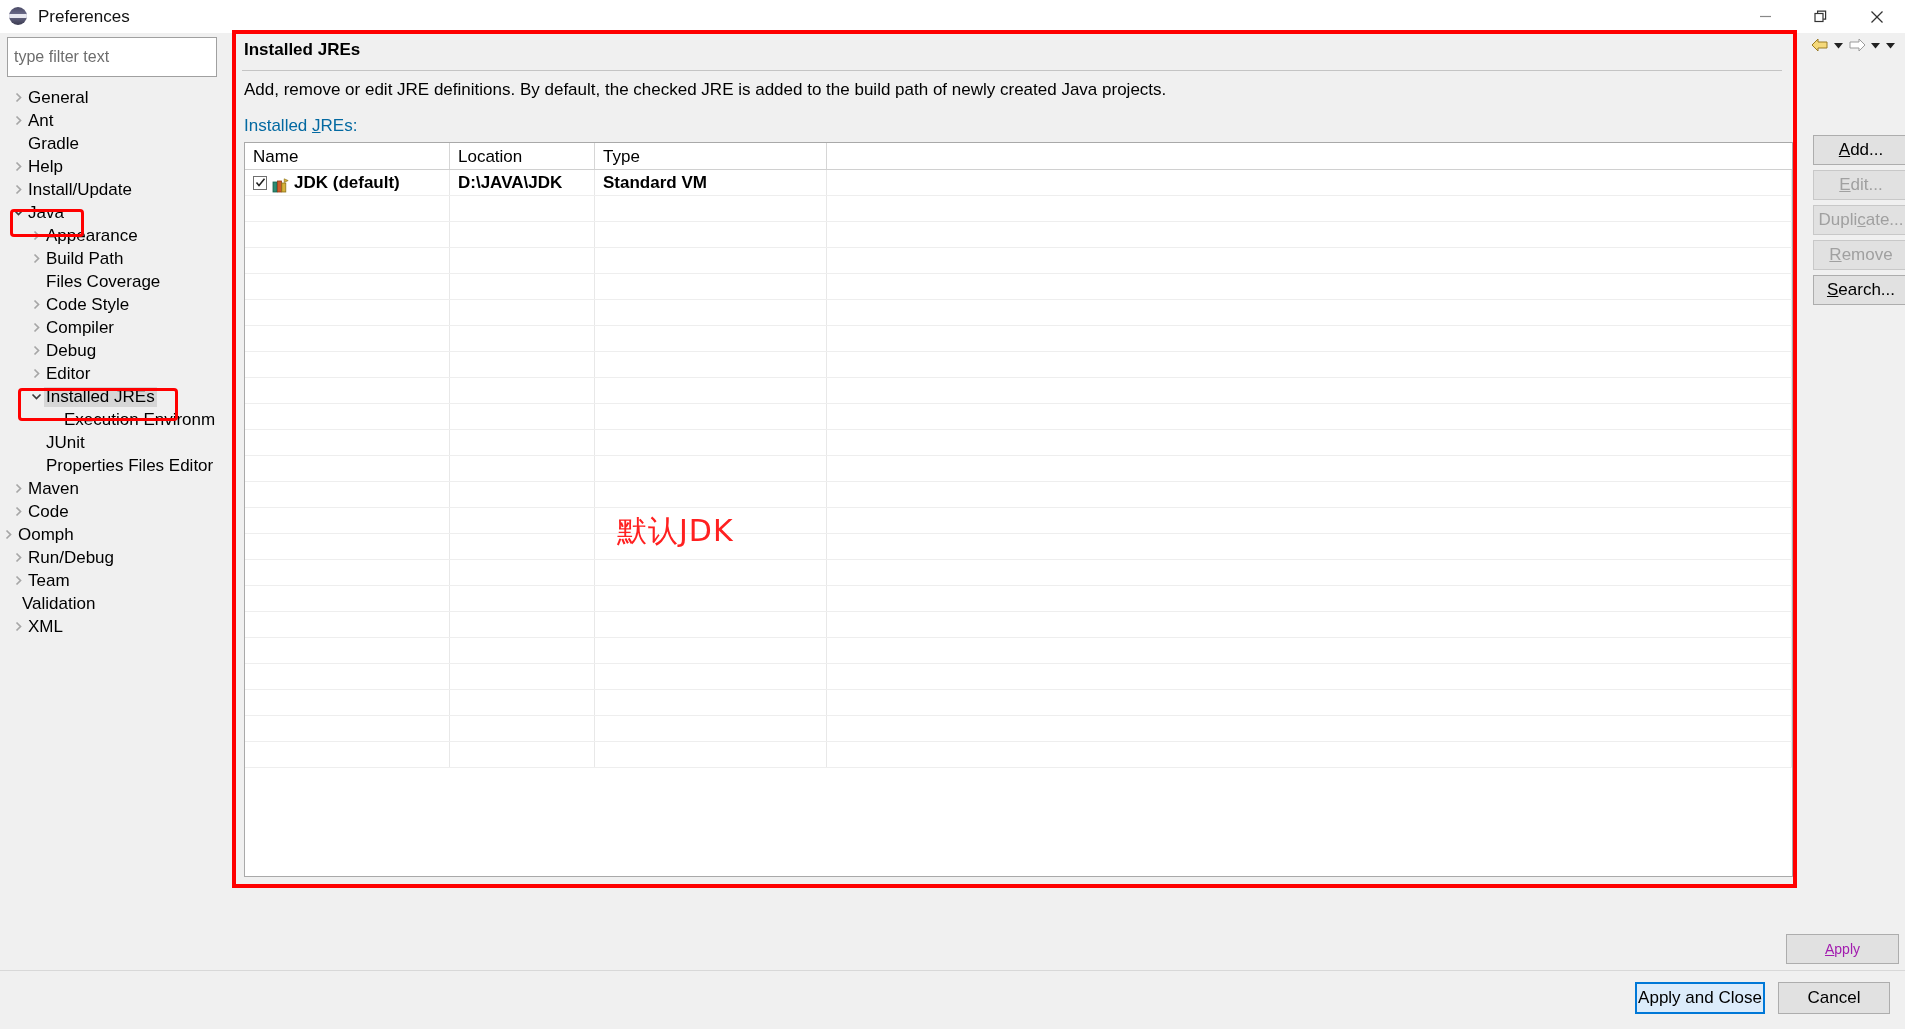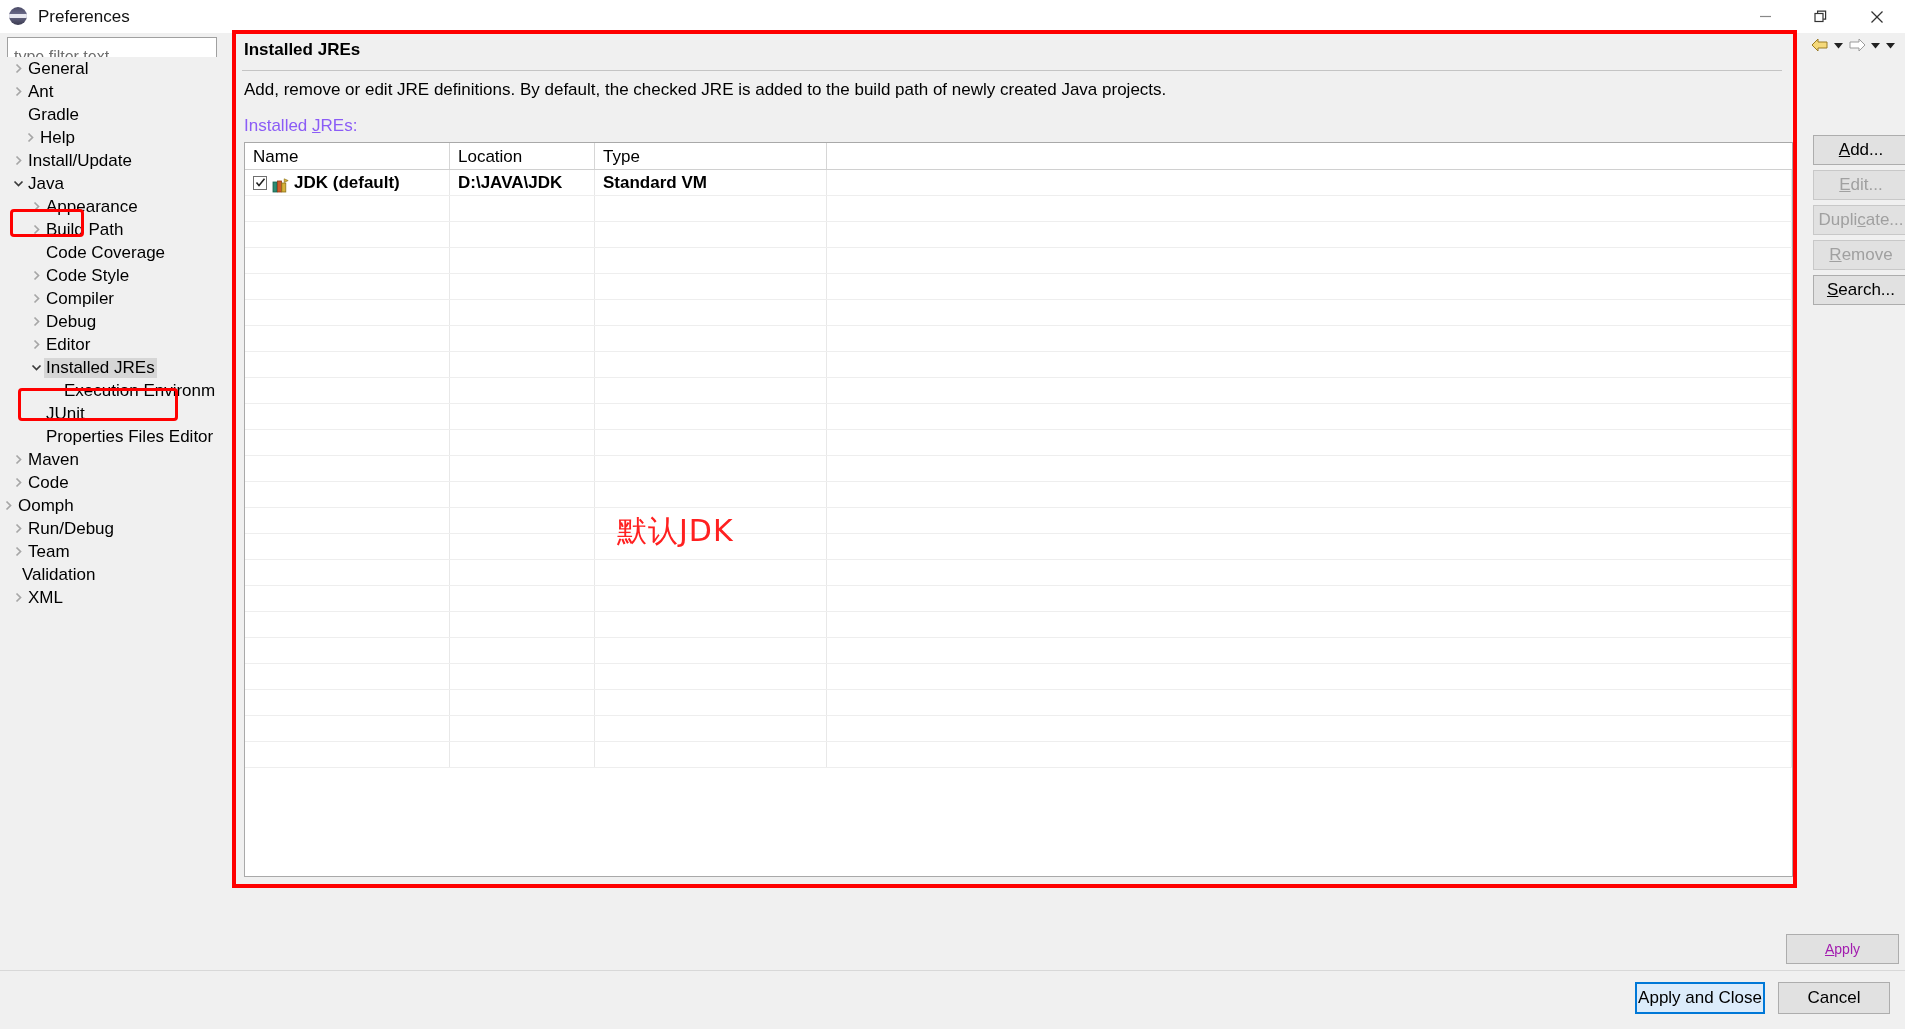--- a/index.html
+++ b/index.html
@@ -47,21 +47,21 @@
   .filter-wrap { position: absolute; left: 7px; top: 4px; width: 210px; height: 40px; }
   .filter-input {
     width: 100%; height: 100%;
     border: 1px solid #a0a0a0; background: #fff;
     font-family: "Liberation Sans", sans-serif; font-size: 16px;
     padding: 0 6px; color: #222; outline: none;
   }
   .filter-input::placeholder { color: #6d6d6d; }
 
   .tree {
-    position: absolute; left: 0; top: 24px; width: 224px; height: 880px;
+    position: absolute; left: 0; top: 53px; width: 224px; height: 880px;
     overflow: hidden; background: #f0f0f0;
   }
   .tree-item {
     position: relative; height: 23px; display: flex; align-items: center;
     font-size: 17px; color: #000; white-space: nowrap;
   }
   .tree-item .twisty {
     width: 16px; height: 23px; display: flex; align-items: center; justify-content: center;
     color: #8a8a8a; flex: 0 0 16px;
   }
@@ -93,21 +93,21 @@
   .page-title {
     position: absolute; left: 8px; top: 6px; font-size: 17px; font-weight: bold; color: #000;
   }
   .title-rule {
     position: absolute; left: 6px; top: 36px; width: 1540px; height: 1px; background: #c4c4c4;
   }
   .page-desc {
     position: absolute; left: 8px; top: 46px; font-size: 17px; color: #000; white-space: nowrap;
   }
   .table-label {
-    position: absolute; left: 8px; top: 82px; font-size: 17px; color: #8b5cf6;
+    position: absolute; left: 8px; top: 82px; font-size: 17px; color: #0369a1;
   }
   .table-label u { text-decoration: underline; }
 
   .jre-table {
     position: absolute; left: 8px; top: 108px; width: 1549px; height: 735px;
     background: #ffffff; border: 1px solid #a9a9a9;
   }
   .th-row {
     display: flex; height: 27px; border-bottom: 1px solid #d0d0d0; background: #ffffff;
   }
@@ -250,21 +250,21 @@
             <svg width="11" height="11" viewBox="0 0 11 11">
               <polyline points="3.5,1.5 7.5,5.5 3.5,9.5" fill="none" stroke="#a6a6a6" stroke-width="1.7"></polyline>
             </svg>
           </span>
           <span class="lbl">Ant</span>
         </div>
         <div class="tree-item" style="padding-left: 10px;">
           <span class="twisty none"></span>
           <span class="lbl">Gradle</span>
         </div>
-        <div class="tree-item" style="padding-left: 10px; margin-left: 12px;">
+        <div class="tree-item" style="padding-left: 10px;">
           <span class="twisty">
             <svg width="11" height="11" viewBox="0 0 11 11">
               <polyline points="3.5,1.5 7.5,5.5 3.5,9.5" fill="none" stroke="#a6a6a6" stroke-width="1.7"></polyline>
             </svg>
           </span>
           <span class="lbl">Help</span>
         </div>
         <div class="tree-item" style="padding-left: 10px;">
           <span class="twisty">
             <svg width="11" height="11" viewBox="0 0 11 11">
@@ -292,21 +292,21 @@
         <div class="tree-item" style="padding-left: 28px;">
           <span class="twisty">
             <svg width="11" height="11" viewBox="0 0 11 11">
               <polyline points="3.5,1.5 7.5,5.5 3.5,9.5" fill="none" stroke="#a6a6a6" stroke-width="1.7"></polyline>
             </svg>
           </span>
           <span class="lbl">Build Path</span>
         </div>
         <div class="tree-item" style="padding-left: 28px;">
           <span class="twisty none"></span>
-          <span class="lbl">Code Coverage</span>
+          <span class="lbl">Files Coverage</span>
         </div>
         <div class="tree-item" style="padding-left: 28px;">
           <span class="twisty">
             <svg width="11" height="11" viewBox="0 0 11 11">
               <polyline points="3.5,1.5 7.5,5.5 3.5,9.5" fill="none" stroke="#a6a6a6" stroke-width="1.7"></polyline>
             </svg>
           </span>
           <span class="lbl">Code Style</span>
         </div>
         <div class="tree-item" style="padding-left: 28px;">

